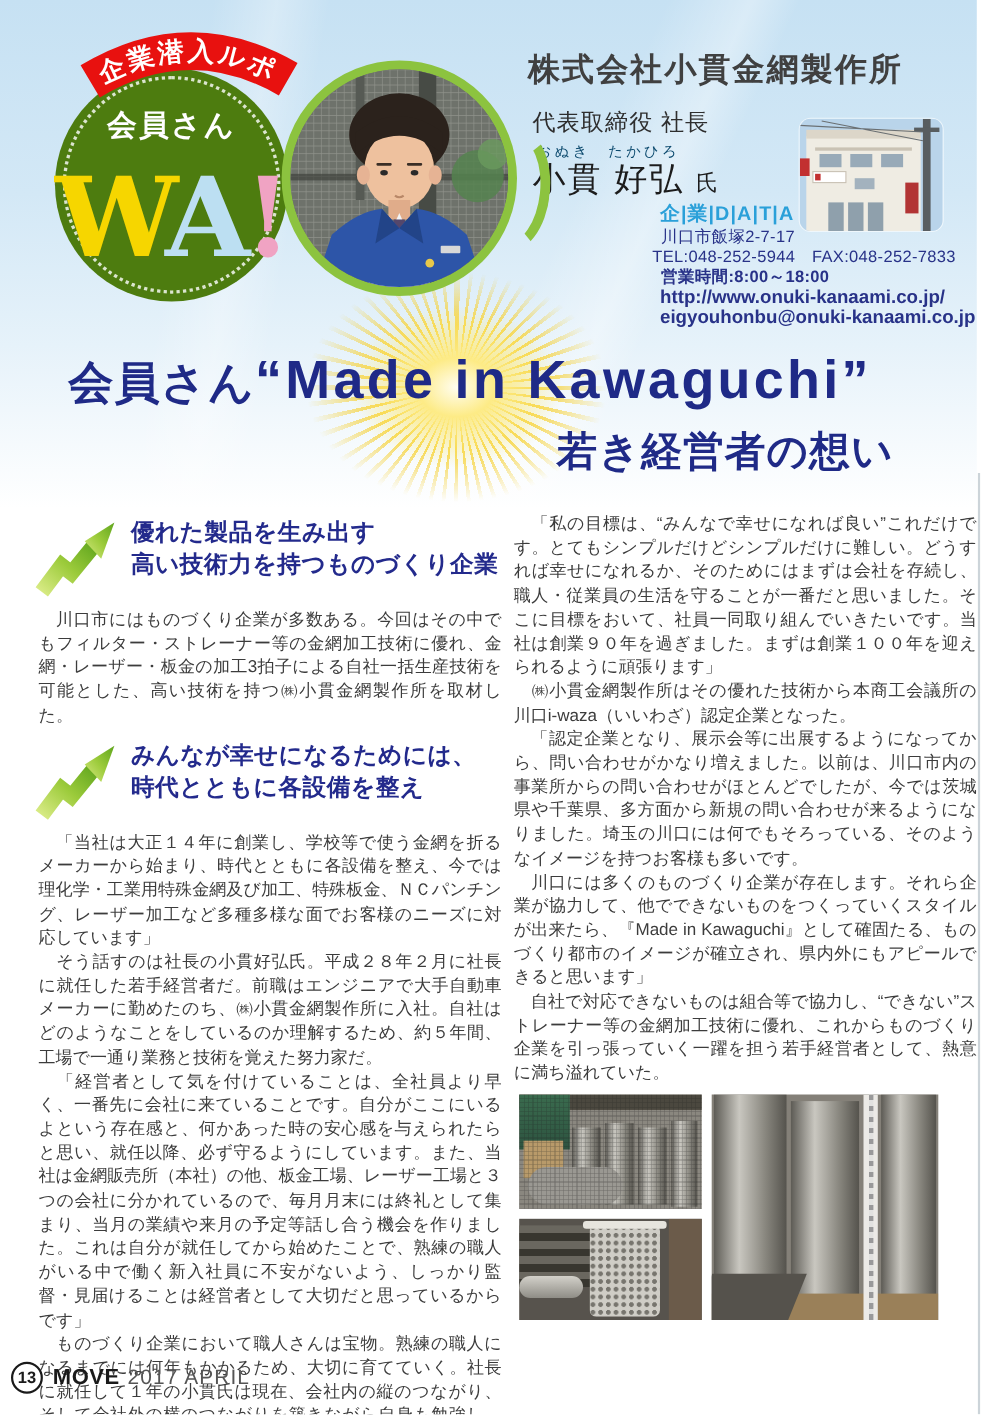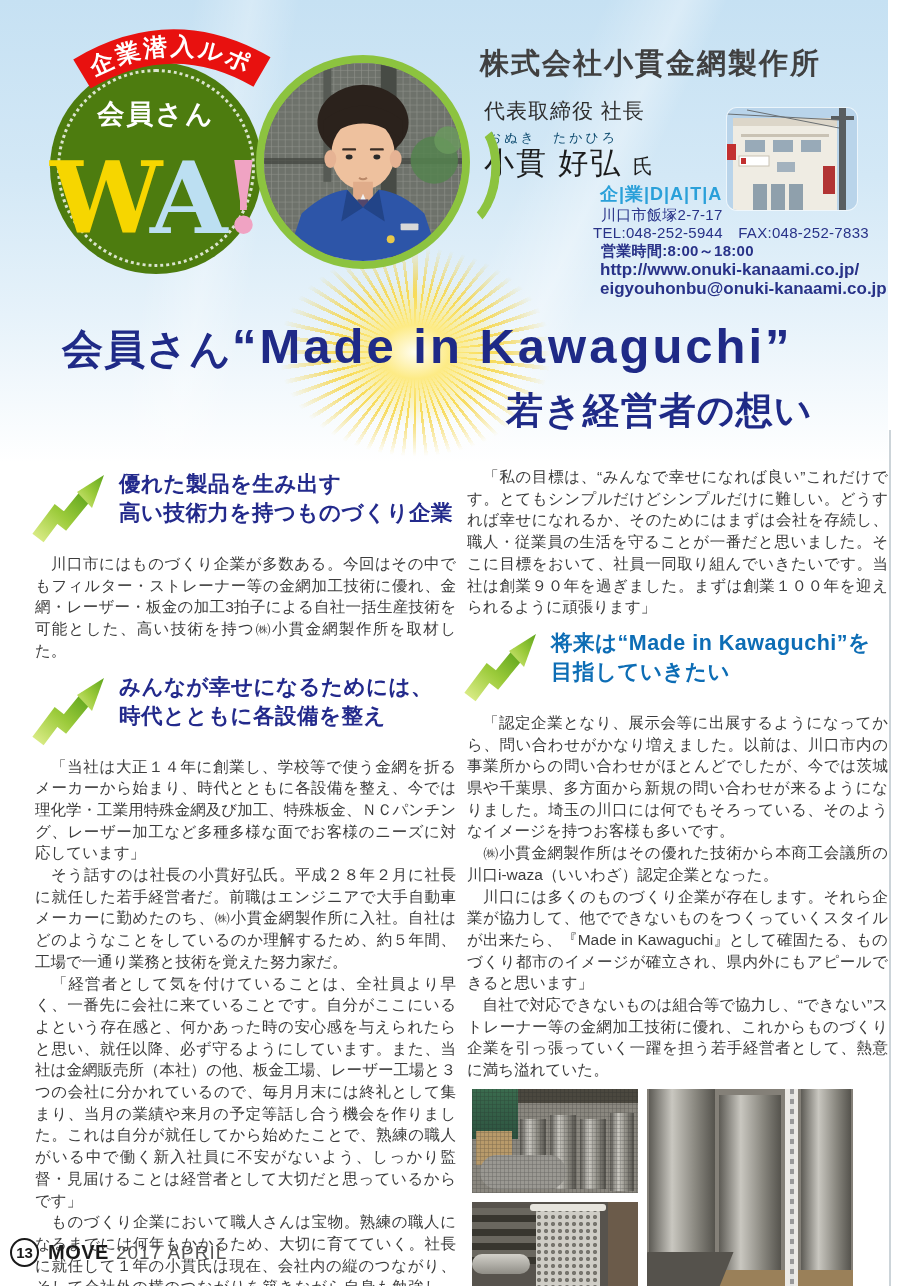--- a/index.html
+++ b/index.html
@@ -254,32 +254,22 @@
       </div>
     </div>
     <p class="body">　「当社は大正１４年に創業し、学校等で使う金網を折るメーカーから始まり、時代とともに各設備を整え、今では理化学・工業用特殊金網及び加工、特殊板金、ＮＣパンチング、レーザー加工など多種多様な面でお客様のニーズに対応しています」</p>
     <p class="body">　そう話すのは社長の小貫好弘氏。平成２８年２月に社長に就任した若手経営者だ。前職はエンジニアで大手自動車メーカーに勤めたのち、㈱小貫金網製作所に入社。自社はどのようなことをしているのか理解するため、約５年間、工場で一通り業務と技術を覚えた努力家だ。</p>
     <p class="body">　「経営者として気を付けていることは、全社員より早く、一番先に会社に来ていることです。自分がここにいるよという存在感と、何かあった時の安心感を与えられたらと思い、就任以降、必ず守るようにしています。また、当社は金網販売所（本社）の他、板金工場、レーザー工場と３つの会社に分かれているので、毎月月末には終礼として集まり、当月の業績や来月の予定等話し合う機会を作りました。これは自分が就任してから始めたことで、熟練の職人がいる中で働く新入社員に不安がないよう、しっかり監督・見届けることは経営者として大切だと思っているからです」</p>
     <p class="body">　ものづくり企業において職人さんは宝物。熟練の職人になるまでには何年もかかるため、大切に育てていく。社長に就任して１年の小貫氏は現在、会社内の縦のつながり、そして会社外の横のつながりを築きながら自身も勉強し、会社経営に努めている。</p>
   </div>
 
   <div class="col col-right">
     <p class="body">　「私の目標は、“みんなで幸せになれば良い”これだけです。とてもシンプルだけどシンプルだけに難しい。どうすれば幸せになれるか、そのためにはまずは会社を存続し、職人・従業員の生活を守ることが一番だと思いました。そこに目標をおいて、社員一同取り組んでいきたいです。当社は創業９０年を過ぎました。まずは創業１００年を迎えられるように頑張ります」</p>
-    <div class="sec-head blue">
-      <svg width="74" height="78" viewBox="0 0 74 78">
-        <path d="M7 70 L25 46 L34 53 L56 26" fill="none" stroke="url(#ag)" stroke-width="14"></path>
-        <polygon points="46,24 73,7 61,40" fill="url(#ag)"></polygon>
-      </svg>
-      <div class="lines">
-        <div>将来は“Made in Kawaguchi”を</div>
-        <div>目指していきたい</div>
-      </div>
-    </div>
+    <p class="body">　㈱小貫金網製作所はその優れた技術から本商工会議所の川口i-waza（いいわざ）認定企業となった。</p>
     <p class="body">　「認定企業となり、展示会等に出展するようになってから、問い合わせがかなり増えました。以前は、川口市内の事業所からの問い合わせがほとんどでしたが、今では茨城県や千葉県、多方面から新規の問い合わせが来るようになりました。埼玉の川口には何でもそろっている、そのようなイメージを持つお客様も多いです。</p>
-    <p class="body">　㈱小貫金網製作所はその優れた技術から本商工会議所の川口i-waza（いいわざ）認定企業となった。</p>
     <p class="body">　川口には多くのものづくり企業が存在します。それら企業が協力して、他でできないものをつくっていくスタイルが出来たら、『Made in Kawaguchi』として確固たる、ものづくり都市のイメージが確立され、県内外にもアピールできると思います」</p>
     <p class="body">　自社で対応できないものは組合等で協力し、“できない”ストレーナー等の金網加工技術に優れ、これからものづくり企業を引っ張っていく一躍を担う若手経営者として、熱意に満ち溢れていた。</p>
 
     <div class="photo-grid">
       <div class="ph ph-a">
         <div class="shelf"></div>
         <div class="machine"></div>
         <div class="crate"></div>
         <div class="cyl" style="left:48px;top:30px;width:26px;height:70px;"></div>
         <div class="cyl" style="left:78px;top:26px;width:26px;height:74px;"></div>

